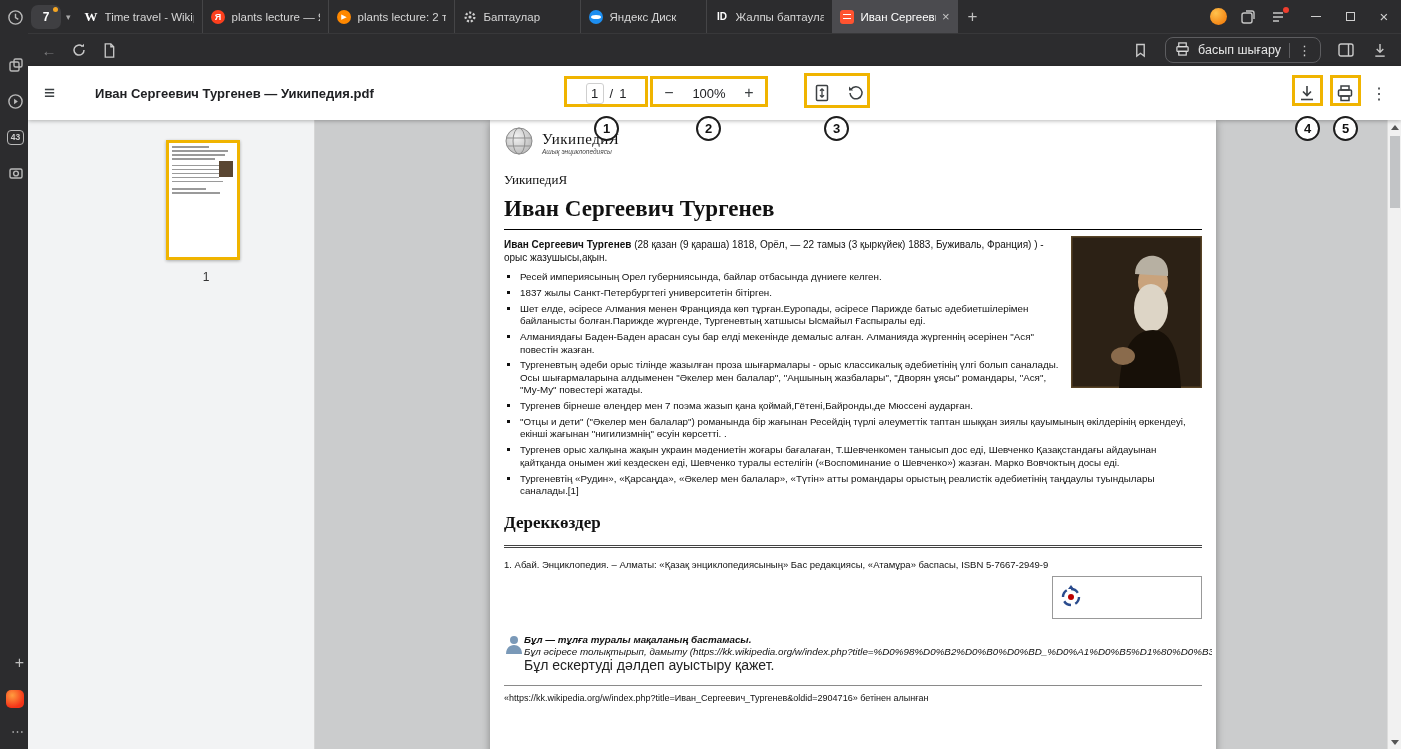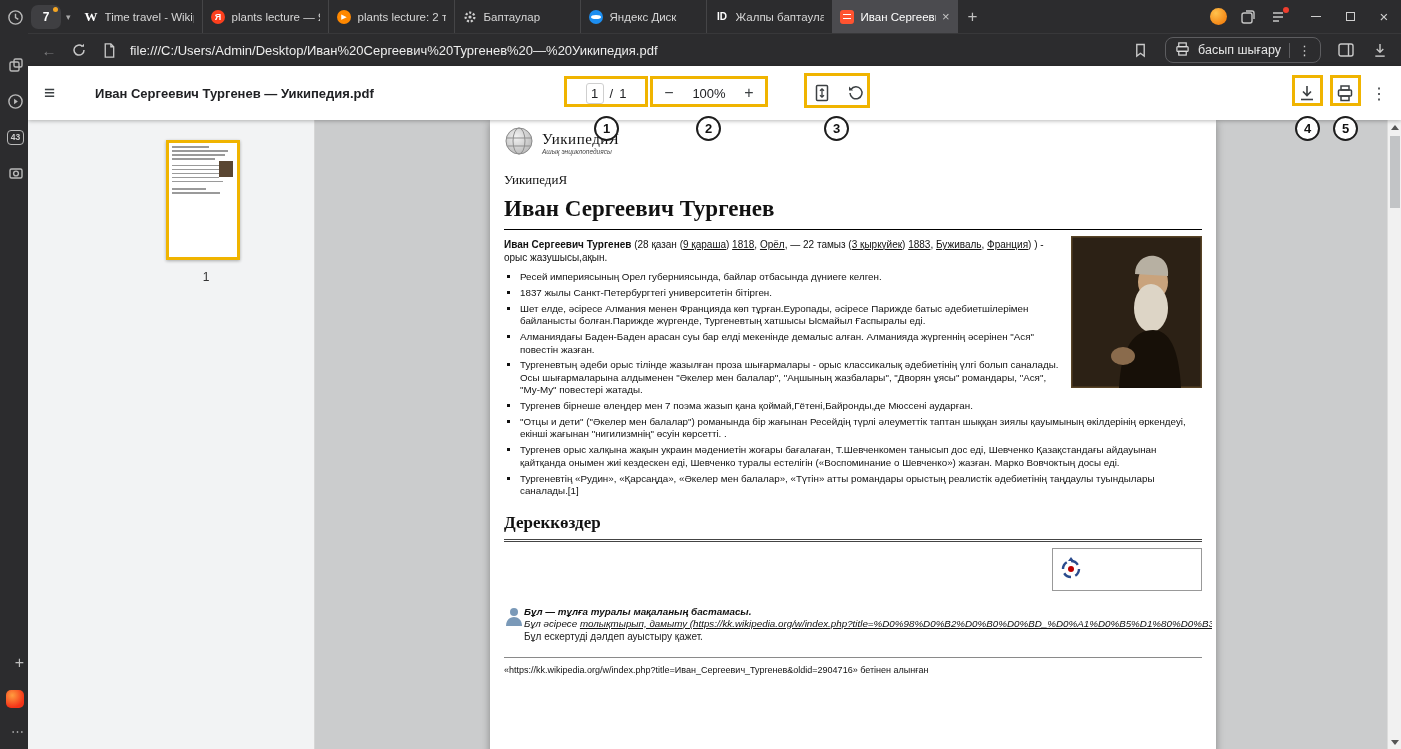--- a/index.html
+++ b/index.html
@@ -91,32 +91,32 @@
 
   
   .wp-head{display:flex;align-items:center;gap:8px}
   .wp-wordmark{font-family:"Liberation Serif",serif;font-size:15px;letter-spacing:.5px}
   .wp-tagline{font-size:6.5px;font-style:italic;color:#444}
   .site-line{font-family:"Liberation Serif",serif;font-size:13px;margin-top:12px}
   .doc-title{font-family:"Liberation Serif",serif;font-size:23px;font-weight:bold;margin-top:8px;padding-bottom:7px;border-bottom:1px solid #000}
   .portrait{float:right;width:131px;height:152px;margin:6px 0 8px 12px}
   .lead{font-size:10px;line-height:13px;margin-top:8px}
   .b{font-weight:bold}
-  .u{text-decoration:underline}
+  .u{}
   ul.facts{margin:7px 0 0 0;padding-left:16px;font-size:9.8px;line-height:12.4px}
   ul.facts li{margin-bottom:3.5px;list-style-type:square}
-  .h2{font-family:"Liberation Serif",serif;font-size:17px;font-weight:bold;margin-top:15px;padding-bottom:6px;border-bottom:3px double #444}
+  .h2{font-family:"Liberation Serif",serif;font-size:17px;font-weight:bold;margin-top:15px;padding-bottom:12px;border-bottom:3px double #444}
   .ref{font-size:9.5px;margin-top:11px}
   .commons{float:right;width:150px;border:1px solid #999;padding:7px 6px;margin:6px 0 4px 10px;font-size:8.6px;line-height:11.5px;display:flex;gap:6px;align-items:flex-start}
   .commons-link{font-weight:bold;font-style:italic;text-decoration:underline}
   .stub{margin-top:64px;display:flex;margin-right:-10px}
   .stub-lines{flex:1;min-width:0;font-size:9.8px;line-height:12px}
   .stub-l1{font-style:italic;font-weight:bold}
   .stub-l2{font-style:italic;white-space:nowrap;overflow:hidden}
-  .stub-l3{font-size:10px;color:#222;margin-top:1px}
+  .stub-l3{font-size:14px;color:#222;margin-top:1px}
   .page-hr{border:none;border-top:1px solid #8a8a8a;margin:14px 0 7px;clear:both}
   .retrieved{font-size:9px}
 
   
   .scrollbar{width:14px;background:#f1f1f1;border-left:1px solid #dcdcdc;position:relative;flex:none}
   .sc-up,.sc-down{position:absolute;left:0;width:13px;height:14px;display:flex;align-items:center;justify-content:center}
   .sc-up{top:0}.sc-down{bottom:0}
   .tri-up{width:0;height:0;border-left:4px solid transparent;border-right:4px solid transparent;border-bottom:5px solid #555}
   .tri-down{width:0;height:0;border-left:4px solid transparent;border-right:4px solid transparent;border-top:5px solid #555}
   .sc-thumb{position:absolute;left:1.5px;top:16px;width:10px;height:72px;background:#c2c4c6}
@@ -252,21 +252,20 @@
             <path d="M13 8a5 5 0 1 1-1.7-3.7" fill="none" stroke="#c9c9c9" stroke-width="1.5"></path>
             <path d="M13 1.8v3h-3z" fill="#c9c9c9"></path>
           </svg>
       </div>
       <div class="ab-ic">
         <svg width="14" height="15" viewBox="0 0 14 16">
             <path d="M3 1h6l3 3v11H3z" fill="none" stroke="#c9c9c9" stroke-width="1.4"></path>
             <path d="M9 1v3h3" fill="none" stroke="#c9c9c9" stroke-width="1.4"></path>
           </svg>
       </div>
-      <div class="ab-url">file:///C:/Users/Admin/Desktop/Иван%20Сергеевич%20Тургенев%20—%20Уикипедия.pdf</div>
 
       <div class="ab-right">
         <div class="ab-ic">
           <svg width="13" height="15" viewBox="0 0 14 16">
               <path d="M3 1.5h8V14l-4-3-4 3z" fill="none" stroke="#c9c9c9" stroke-width="1.5"></path>
             </svg>
         </div>
         <div class="print-pill">
           <span>
             <svg width="15" height="14" viewBox="0 0 16 15">
@@ -413,20 +412,23 @@
             <li>Алманиядағы Баден-Баден арасан суы бар елді мекенінде демалыс алған. Алманияда жүргеннің әсерінен "Ася" повестін жазған.</li>
             <li>Тургеневтың әдеби орыс тілінде жазылған проза шығармалары - орыс классикалық әдебиетінің үлгі болып саналады. Осы шығармаларына алдыменен "Әкелер мен балалар", "Аңшының жазбалары", "Дворян ұясы" романдары, "Ася", "Му-Му" повестері жатады.</li>
             <li>Тургенев бірнеше өлеңдер мен 7 поэма жазып қана қоймай,Гётені,Байронды,де Мюссені аударған.</li>
             <li>"Отцы и дети" ("Әкелер мен балалар") романында бір жағынан Ресейдің түрлі әлеуметтік таптан шыққан зиялы қауымының өкілдерінің өркендеуі, екінші жағынан "нигилизмнің" өсуін көрсетті. .</li>
             <li>Тургенев орыс халқына жақын украин мәдениетін жоғары бағалаған, Т.Шевченкомен танысып дос еді, Шевченко Қазақстандағы айдауынан қайтқанда онымен жиі кездескен еді, Шевченко туралы естелігін («Воспоминание о Шевченко») жазған. Марко Вовчоктың досы еді.</li>
             <li>Тургеневтің «Рудин», «Қарсаңда», «Әкелер мен балалар», «Түтін» атты романдары орыстың реалистік әдебиетінің таңдаулы туындылары саналады.[1]</li>
           </ul>
 
           <div class="h2">Дереккөздер</div>
 
+          <div class="ref">
+            <span>1. Абай. Энциклопедия. – Алматы: «Қазақ энциклопедиясының» Бас редакциясы, «Атамұра» баспасы, </span><span class="u">ISBN 5-7667-2949-9</span>
+          </div>
 
           <div class="commons">
             <span>
               <svg width="24" height="24" viewBox="0 0 24 24">
                   <circle cx="12" cy="13" r="8" fill="none" stroke="#2a4b8d" stroke-width="2.4" stroke-dasharray="8 4.5"></circle>
                   <circle cx="12" cy="13" r="3" fill="#b00"></circle>
                   <path d="M12 1l3 4h-6z" fill="#2a4b8d"></path>
                 </svg>
             </span>
           </div>

